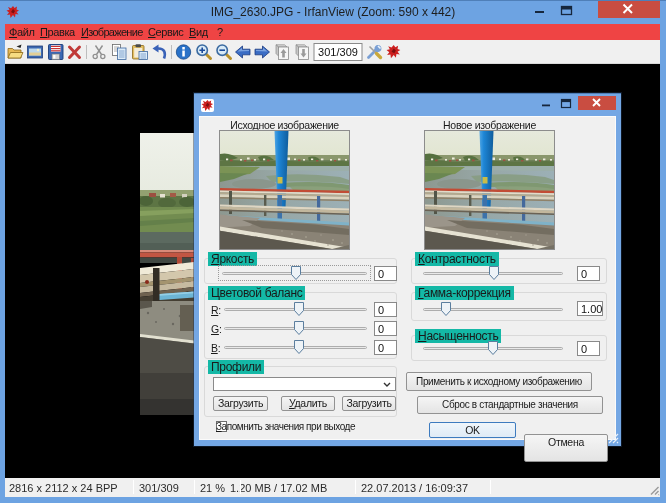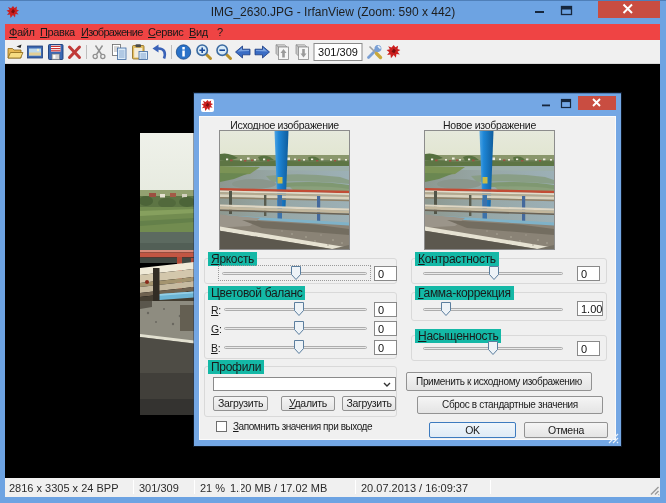--- a/index.html
+++ b/index.html
@@ -176,25 +176,25 @@
       </g>
   </g>
 </svg>
 
 <div class="abs" id="canvas"></div>
 <svg class="abs" style="left:140px;top:133px" width="54" height="282" viewBox="0 0 54 282">
     <use href="#bigphoto"></use>
   </svg>
 
 <div class="abs" id="statusbar">
-  <span class="st" style="left:4px">2816 x 3305 x 24 BPP</span>
+  <span class="st" style="left:4px">2816 x 2112 x 24 BPP</span>
   <span class="st" style="left:134px">301/309</span>
   <span class="st" style="left:195px">21 %</span>
   <span class="st" style="left:225px">1.20 MB / 17.02 MB</span>
-  <span class="st" style="left:356px">20.07.2013 / 16:09:37</span>
+  <span class="st" style="left:356px">22.07.2013 / 16:09:37</span>
   <span class="sep" style="left:128px"></span>
   <span class="sep" style="left:189px"></span>
   <span class="sep" style="left:235px"></span>
   <span class="sep" style="left:350px"></span>
   <span class="sep" style="left:485px"></span>
   <svg class="abs" style="left:643px;top:6px" width="12" height="12" viewBox="0 0 12 12">
     <g stroke="#9a9a9a" stroke-width="1.4">
         <path d="M10.5 3 L3 10.5 M10.5 7 L7 10.5 M10.5 11 L11 10.5"></path>
       </g>
   </svg>
@@ -264,21 +264,21 @@
     <div class="abs" style="left:14px;top:261px;width:183px;height:14px;background:#fff;border:1px solid #8a8a8a">
       <svg class="abs" style="right:4px;top:4px" width="8" height="6" viewBox="0 0 8 6">
           <path d="M1 1 l3 3 l3 -3" stroke="#333" stroke-width="1.4" fill="none"></path>
         </svg>
     </div>
     <div class="btn" style="left:14px;top:280px;width:55px;height:15px;line-height:13px">Загрузить</div>
     <div class="btn" style="left:82px;top:280px;width:54px;height:15px;line-height:13px"><u>У</u>далить</div>
     <div class="btn" style="left:143px;top:280px;width:54px;height:15px;line-height:13px">Загрузить</div>
 
     <div class="abs" style="left:17px;top:305px;width:11px;height:11px;background:#fff;border:1px solid #6e6e6e"></div>
-    <div class="lbl" style="left:34px;top:305px;font-size:10px;letter-spacing:-0.45px"><u>З</u>апомнить значения при выходе</div>
+    <div class="lbl" style="left:17px;top:305px;font-size:10px;letter-spacing:-0.45px"><u>З</u>апомнить значения при выходе</div>
 
     <div class="grp" style="left:212px;top:142px;width:196px;height:26px"></div>
     <div class="grplabel" style="left:216px;top:136px"><u>К</u>онтрастность</div>
     <div class="track" style="left:224px;top:156px;width:140px"></div>
     <svg class="abs" style="left:290px;top:150px" width="10" height="14" viewBox="0 0 10 14">
         <use href="#thumb"></use>
       </svg>
     <div class="vbox" style="left:378px;top:150px">0</div>
 
     <div class="grp" style="left:212px;top:176px;width:196px;height:29px"></div>
@@ -294,21 +294,21 @@
     <div class="track" style="left:224px;top:231px;width:140px"></div>
     <svg class="abs" style="left:289px;top:225px" width="10" height="14" viewBox="0 0 10 14">
         <use href="#thumb"></use>
       </svg>
     <div class="vbox" style="left:378px;top:225px">0</div>
 
     <div class="btn" style="left:207px;top:256px;width:186px;height:19px;line-height:17px;font-size:10px;letter-spacing:-0.35px">Применить к исходному изображению</div>
     <div class="btn" style="left:218px;top:280px;width:186px;height:18px;line-height:16px;font-size:10px;letter-spacing:-0.35px">Сброс в стандартные значения</div>
 
     <div class="btn" style="left:230px;top:306px;width:87px;height:16px;line-height:14px;border:1px solid #3d7bbf;background:linear-gradient(#f0f6fb,#dfebf6)">OK</div>
-    <div class="btn" style="left:325px;top:306px;width:84px;height:16px;line-height:14px">Отмена</div>
+    <div class="btn" style="left:325px;top:318px;width:84px;height:28px;line-height:14px">Отмена</div>
   </div>
   <svg class="abs" style="left:413px;top:339px" width="12" height="12" viewBox="0 0 12 12">
     <g stroke="#e8f0fa" stroke-width="1.3">
         <path d="M11 2 L2 11 M11 6 L6 11 M11 10 L10 11"></path>
       </g>
   </svg>
 </div>
 
 <svg width="0" height="0" style="position:absolute">
 <defs>

